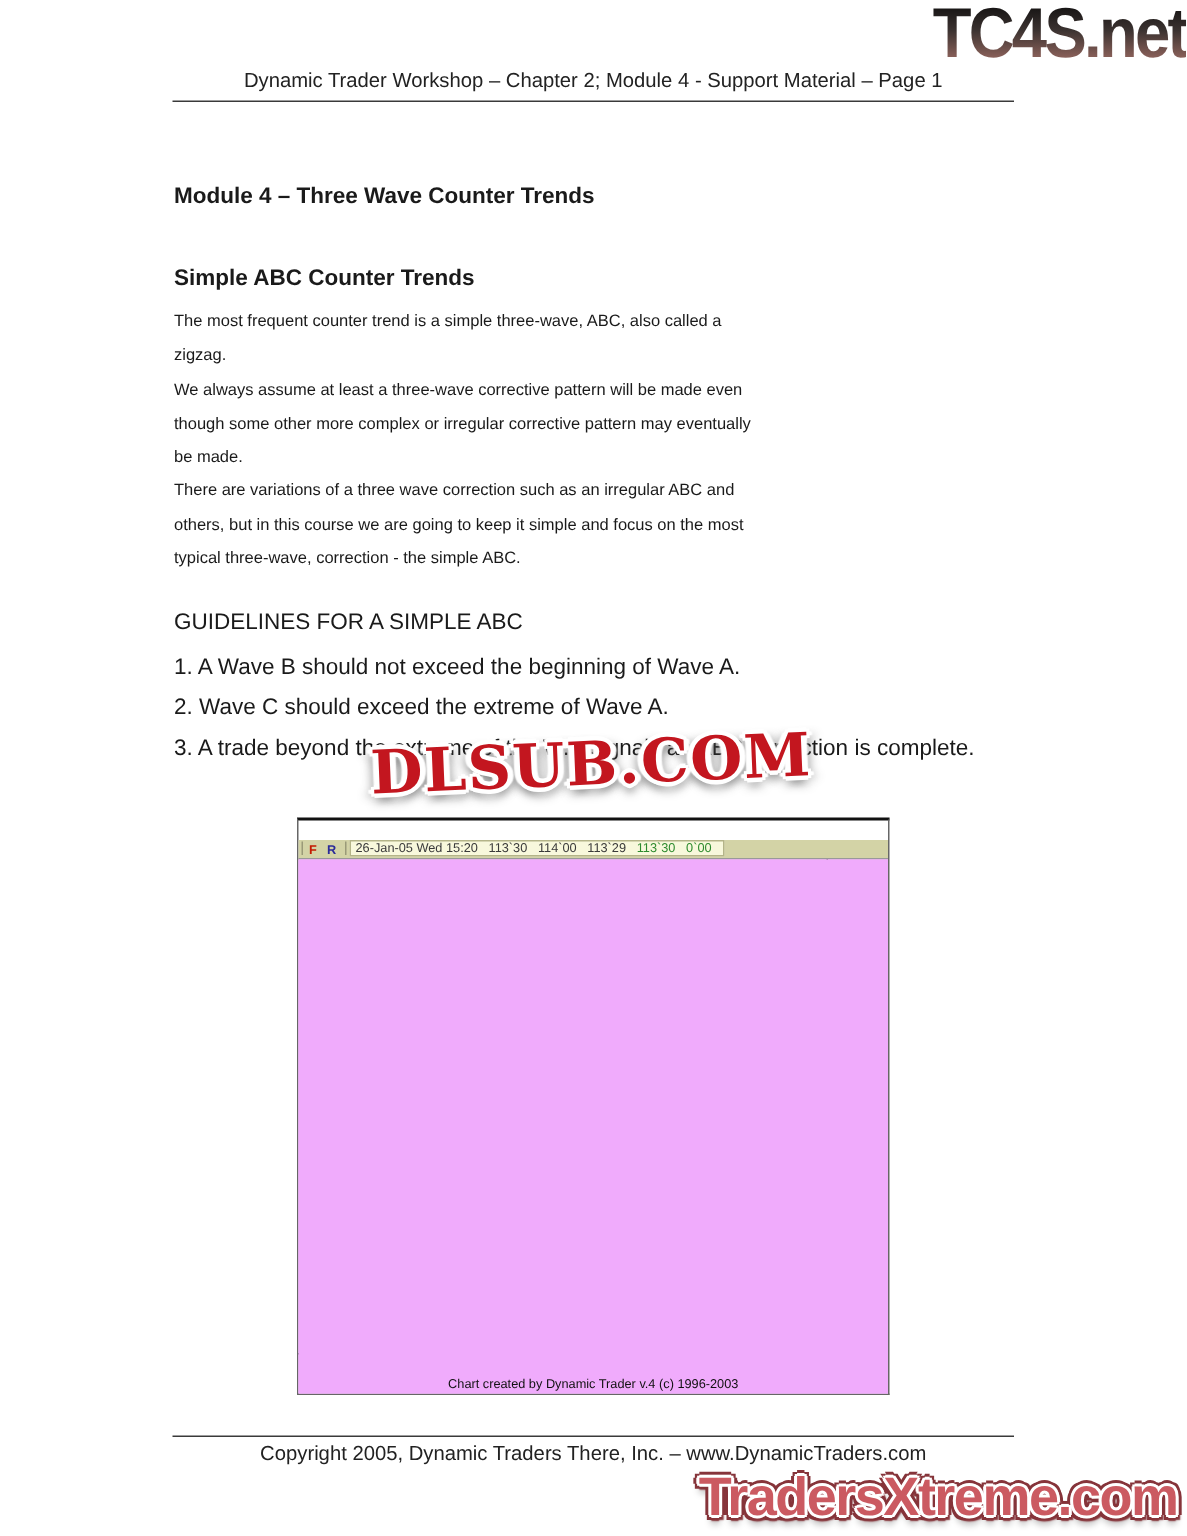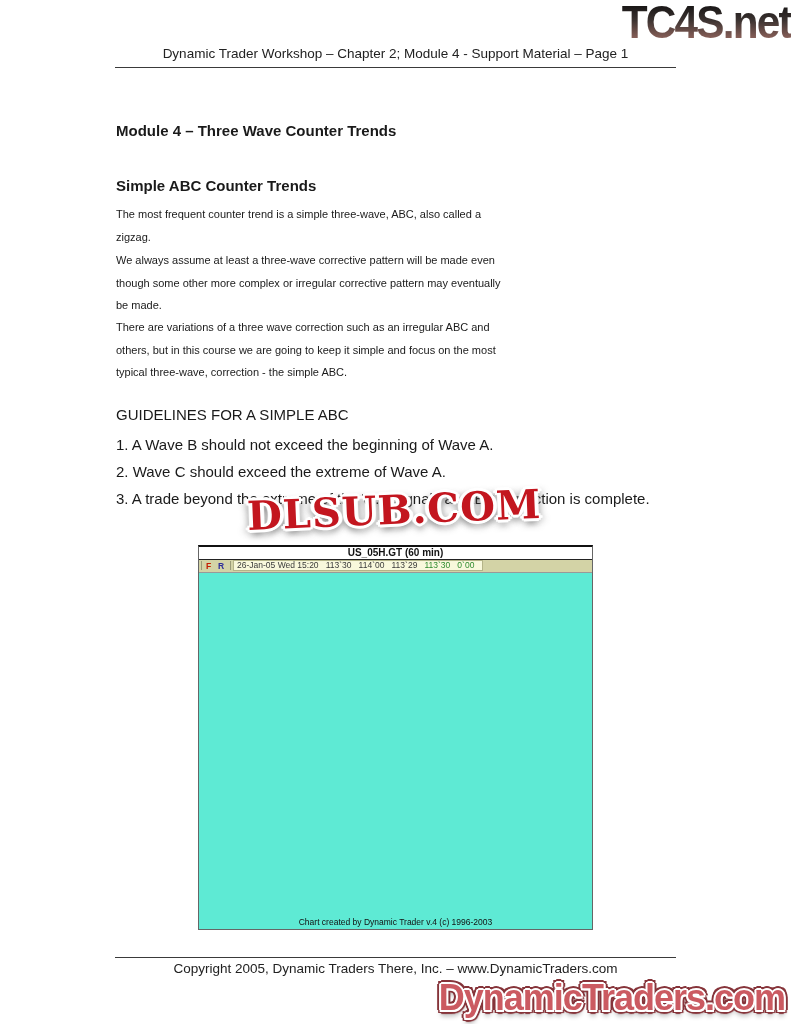--- a/index.html
+++ b/index.html
@@ -39,21 +39,21 @@
          border-bottom:1px solid #222;font-size:10px;font-weight:bold;text-align:center;color:#111;}
   .chart-toolbar{position:absolute;top:13px;left:0;right:0;height:12px;background:#d3d3a6;
          border-bottom:1px solid #999;font-size:8.5px;line-height:12px;}
   .tb-f{position:absolute;left:7px;color:#c41a00;font-weight:bold;}
   .tb-r{position:absolute;left:19px;color:#2b2b99;font-weight:bold;}
   .tb-sep{position:absolute;width:1px;height:9px;top:1px;background:#9a9a78;}
   .tb-panel{position:absolute;left:34px;top:0px;height:11px;width:250px;background:#f8f8dc;
          border:1px solid #b4b488;box-sizing:border-box;line-height:9px;white-space:pre;overflow:hidden;}
   .tb-quote{position:absolute;left:3px;top:0px;color:#3a3a3a;white-space:pre;}
   .tb-last{color:#2e8b2e;}
-  .plot{position:absolute;top:26px;left:0;right:0;bottom:0;background:#5eead4;}
+  .plot{position:absolute;top:26px;left:0;right:0;bottom:0;background:#f0abfc;}
 
   .vline{position:absolute;width:1px;background:#333;}
   .ylabel{position:absolute;left:356px;font-size:8.5px;color:#222;white-space:pre;}
   .ylabel.hl{left:350px;width:43px;background:#ffff00;text-align:center;color:#111;}
   .ytick{position:absolute;width:3px;height:1px;background:#333;}
   .xbase{position:absolute;height:1px;background:#333;}
   .xtick{position:absolute;width:1px;height:4px;background:#333;}
   .xlabel{position:absolute;font-size:6.5px;color:#222;}
   .redline{position:absolute;height:2px;}
   .hlabel{position:absolute;font-size:8.5px;color:#111;white-space:pre;}
@@ -100,21 +100,20 @@
   <div class="plain" style="top:406px">GUIDELINES FOR A SIMPLE ABC</div>
   <div class="plain" style="top:436px">1. A Wave B should not exceed the beginning of Wave A.</div>
   <div class="plain" style="top:463px">2. Wave C should exceed the extreme of Wave A.</div>
   <div class="plain" style="top:490px">3. A trade beyond the extreme of the W.B signals an ABC correction is complete.</div>
 
   <div class="stamp">
     <span>DLSUB.COM</span>
   </div>
 
   <div class="chart">
-    <div class="chart-title">US_05H.GT (60 min)</div>
     <div class="chart-toolbar">
       <span class="tb-sep" style="left:2px"></span>
       <span class="tb-f">F</span>
       <span class="tb-r">R</span>
       <span class="tb-sep" style="left:31px"></span>
       <span class="tb-panel"><span class="tb-quote"><span>26-Jan-05 Wed 15:20   113`30   114`00   113`29   </span><span class="tb-last">113`30   0`00</span></span></span>
     </div>
     <div class="plot" id="plot">
         <div class="vline" style="left: 352px; top: 0px; height: 334px;"></div>
         <div class="ytick" style="left: 350px; top: 16px;"></div>
@@ -192,15 +191,15 @@
 low has the potential to be a W.B.</div>
         <div class="wave-a" style="left: 88px; top: 276px; color: rgb(34, 51, 204);">A</div>
       </div>
     <div class="plot" style="pointer-events:none">
       <div class="caption">Chart created by Dynamic Trader v.4  (c) 1996-2003</div>
     </div>
   </div>
 
   <div class="rule rule-bottom"></div>
   <div class="copyright">Copyright 2005, Dynamic Traders There, Inc. – www.DynamicTraders.com</div>
-  <div class="txt-logo">DynamicTraders.com</div>
+  <div class="txt-logo">TradersXtreme.com</div>
 
 </div>
 
 </body></html>

